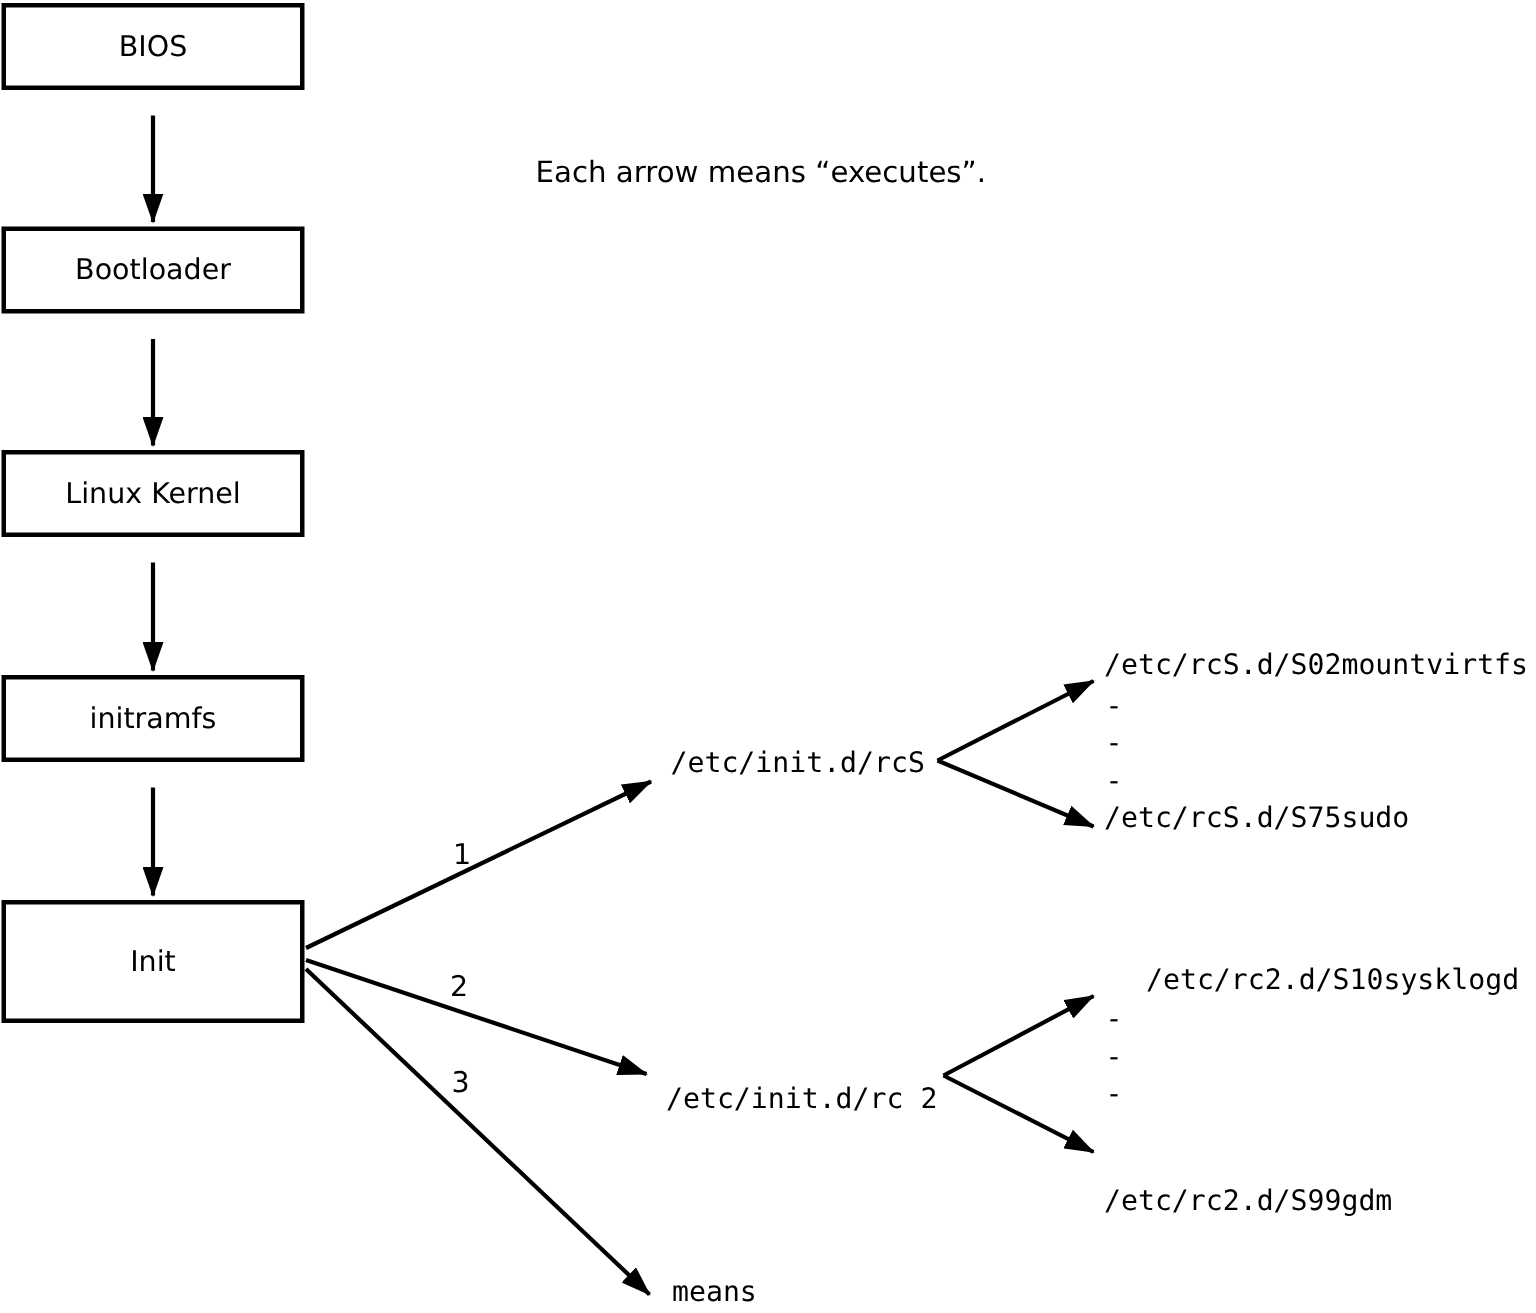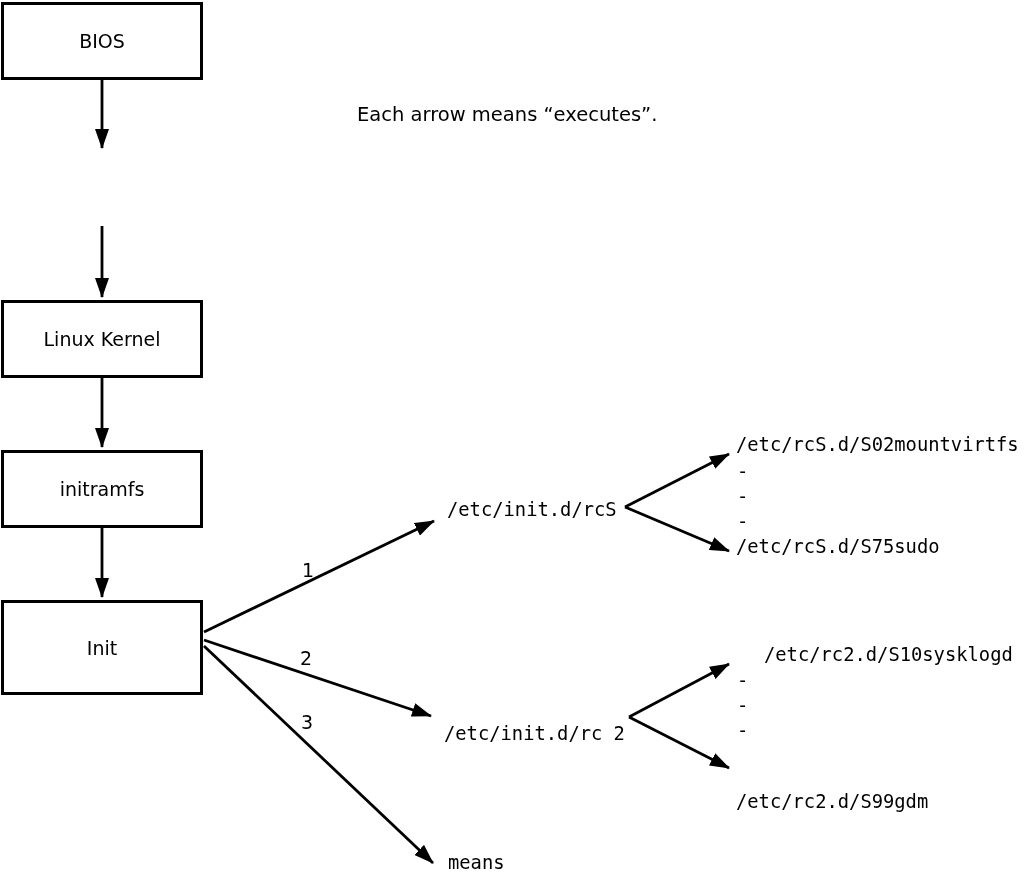--- a/index.html
+++ b/index.html
@@ -14,21 +14,21 @@
     overflow: hidden;
   }
   .layer {
     position: absolute;
     left: 0; top: 0;
   }
   .node {
     position: absolute;
     left: 1px;
     width: 202px;
-    height: 78px;
+    height: 58px;
     border: 3px solid #000;
     box-sizing: border-box;
     background: #ffffff;
     display: flex;
     align-items: center;
     justify-content: center;
     font-size: 19px;
   }
   .note {
     position: absolute;
@@ -76,27 +76,30 @@
       <line x1="629" y1="717" x2="729" y2="664" marker-end="url(#ah)"></line>
       <line x1="629" y1="717" x2="729" y2="768" marker-end="url(#ah)"></line>
     </g>
   </svg>
 
   <div class="note" style="left:357px; top:103px;">Each arrow means “executes”.</div>
 
   <div class="node" style="top:2px;">
     <span>BIOS</span>
   </div>
+  <div class="node" style="top:151px;">
+    <span>Bootloader</span>
+  </div>
   <div class="node" style="top:450px;">
     <span>initramfs</span>
   </div>
   <div class="node" style="top:300px;">
     <span>Linux Kernel</span>
   </div>
-  <div class="node" style="top:600px; height:95px;">
+  <div class="node" style="top:600px; height:82px;">
     <span>Init</span>
   </div>
 
   <div class="order-label" style="left:302px; top:570px;">1</div>
   <div class="order-label" style="left:300px; top:658px;">2</div>
   <div class="order-label" style="left:301px; top:722px;">3</div>
 
   <div class="mono" style="left:447px; top:510px;">/etc/init.d/rcS</div>
   <div class="mono" style="left:444px; top:734px;">/etc/init.d/rc 2</div>
   <div class="mono" style="left:448px; top:863px;">means</div>

